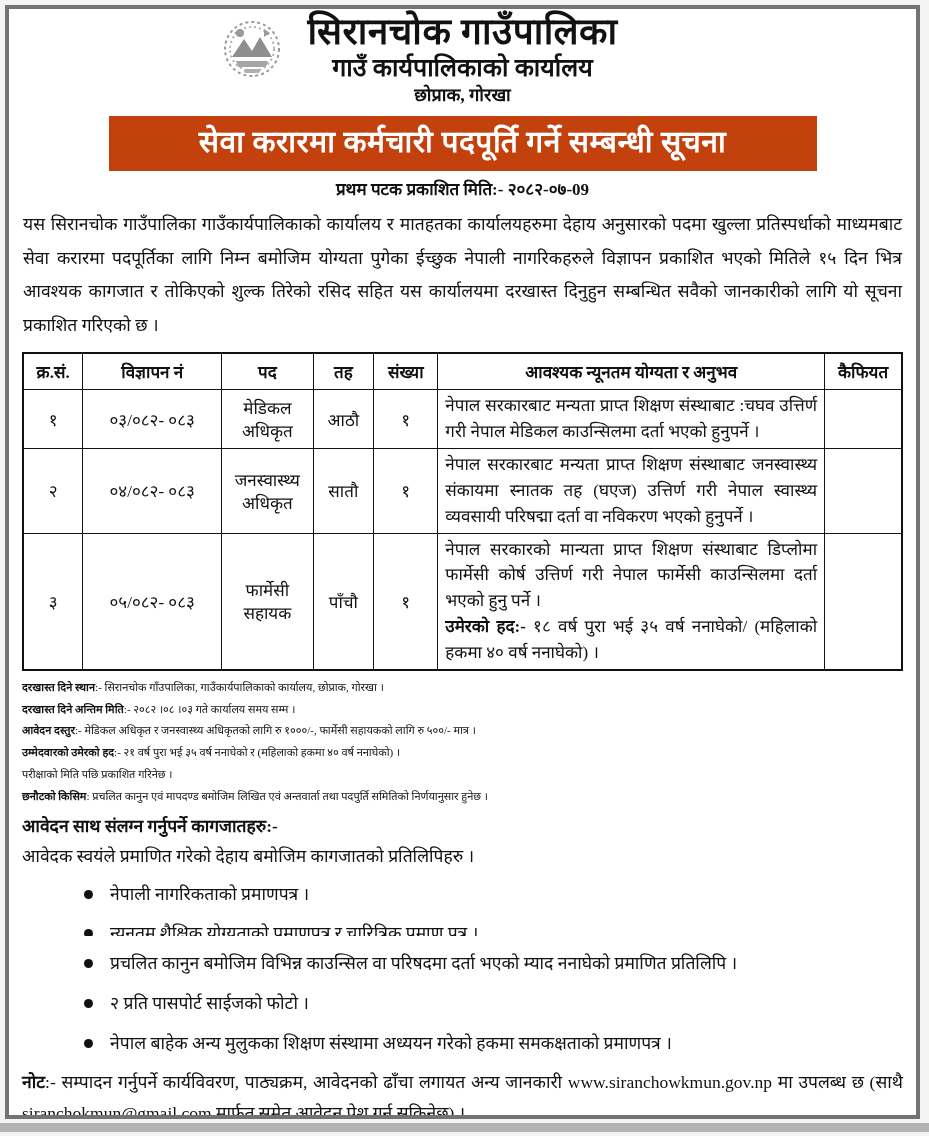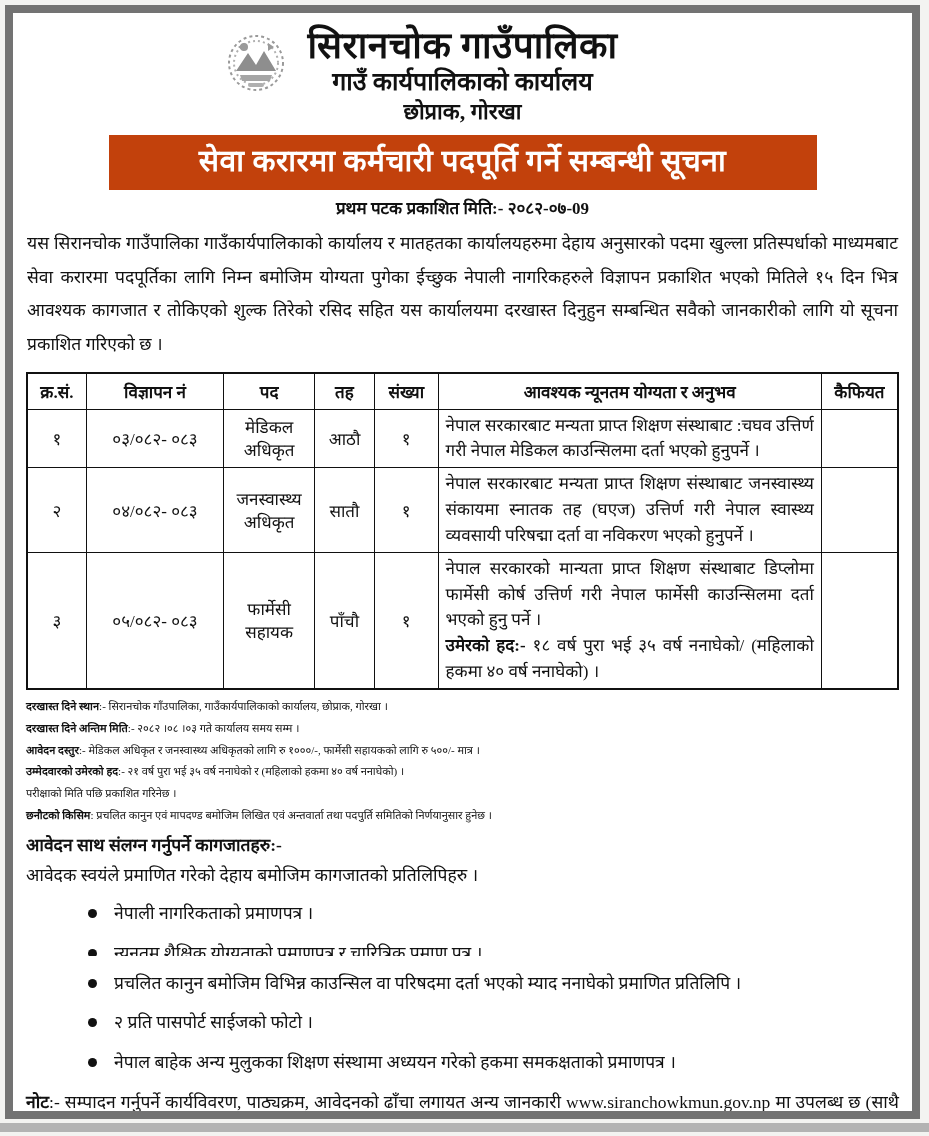--- a/index.html
+++ b/index.html
@@ -5,34 +5,34 @@
   html, body { margin:0; padding:0; }
   body {
     width:929px; height:1136px; position:relative;
     background:#f3f3f1;
     font-family:"Liberation Serif","DejaVu Serif",serif;
     color:#111;
   }
   .frame {
     position:absolute; left:5px; top:5px; width:915px; height:1114px;
     box-sizing:border-box; background:#fff;
-    border:8px solid #737373;
-    padding:10px 13px 4px 13px;
+    border:4px solid #737373;
+    padding:0 13px 4px 13px;
     overflow:hidden;
   }
   .bottom-strip {
     position:absolute; left:0; top:1123px; width:929px; height:9px;
     background:#b3b3b3;
   }
   
   .header { position:relative; text-align:center; padding-top:2px; min-height:96px; }
   .logo { position:absolute; left:192px; top:2px; width:76px; height:76px; }
   .org-name { font-size:37px; font-weight:bold; line-height:1.12; letter-spacing:0.5px; }
   .office-name { font-size:25px; font-weight:bold; line-height:1.25; }
-  .address { font-size:22px; font-weight:bold; line-height:1.3; }
+  .address { font-size:18px; font-weight:bold; line-height:1.3; }
   
   .banner {
     width:708px; margin:9px auto 4px auto; background:#c2410c;
     text-align:center; padding:4px 0 10px 0;
   }
   .banner span { color:#fff; font-size:30px; font-weight:bold; letter-spacing:0.5px; }
   .published { text-align:center; font-size:17px; font-weight:bold; margin:6px 0 2px 0; }
   
   .intro {
     font-size:17.5px; line-height:1.92; text-align:justify;

